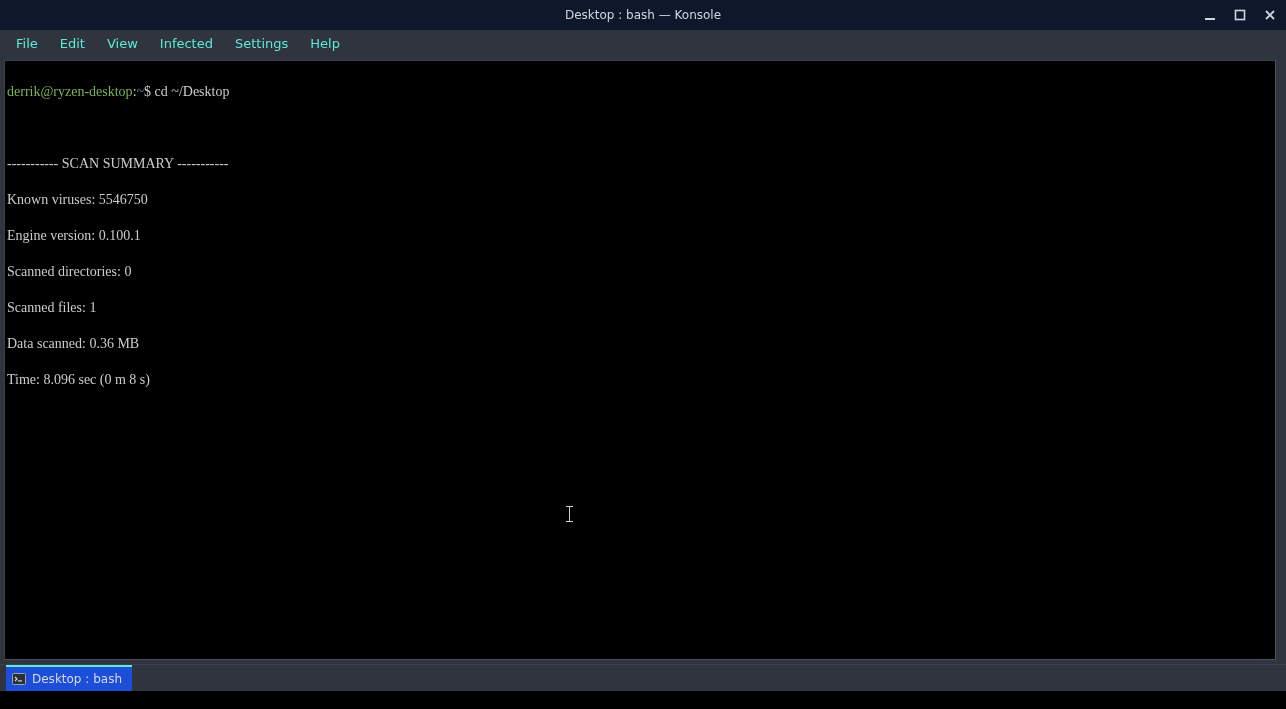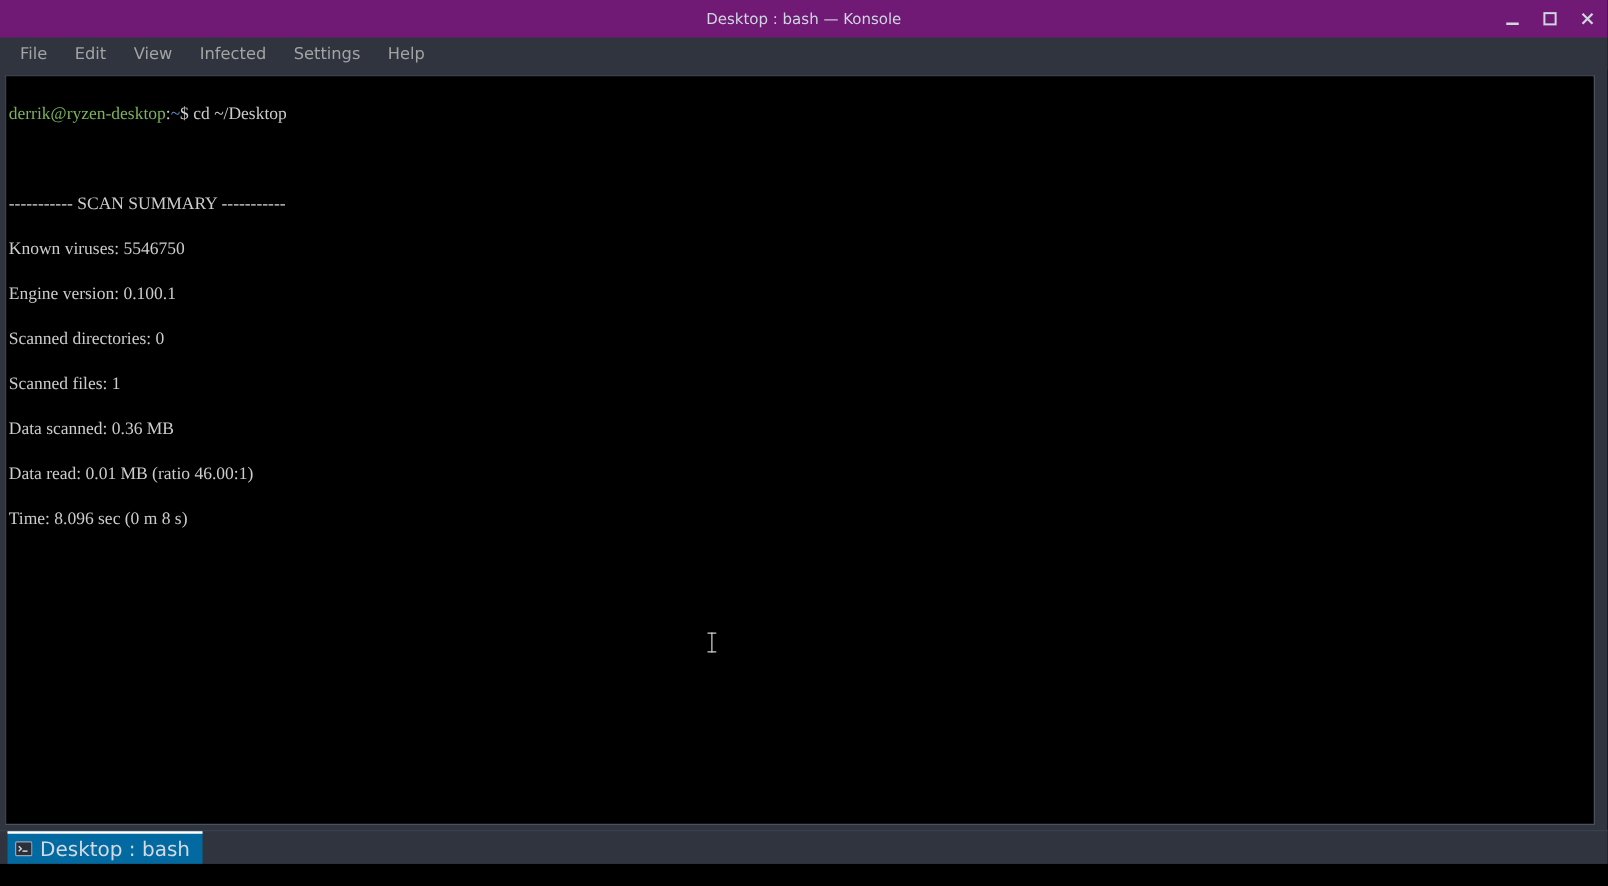--- a/index.html
+++ b/index.html
@@ -22,21 +22,21 @@
     width: 1286px;
     height: 691px;
     background: #2f343f;
     display: flex;
     flex-direction: column;
   }
 
   
   .titlebar {
     height: 30px;
-    background: #701a75;
+    background: #0f172a;
     display: flex;
     align-items: center;
     justify-content: center;
     position: relative;
     user-select: none;
   }
   .titlebar .title-text {
     color: #cfd6e0;
     font-size: 12px;
   }
@@ -64,21 +64,21 @@
   .menubar {
     height: 26px;
     background: #2f343f;
     display: flex;
     align-items: center;
     padding: 0 6px;
     gap: 2px;
   }
   .menu-item {
     padding: 3px 10px;
-    color: #a3a3a3;
+    color: #5eead4;
     font-size: 13px;
     cursor: pointer;
     border-radius: 3px;
   }
 
   
   .terminal-wrap {
     flex: 1;
     padding: 4px 10px 4px 4px;
     box-sizing: border-box;
@@ -145,24 +145,24 @@
     border-top: 1px solid #3b414c;
     display: flex;
     align-items: stretch;
     padding: 0 6px;
   }
   .tab {
     display: flex;
     align-items: center;
     padding: 0 10px 0 6px;
     gap: 6px;
-    border-top: 2px solid #ffffff;
-    background: #0369a1;
+    border-top: 2px solid #5eead4;
+    background: #1d4ed8;
     color: #d3dae3;
-    font-size: 16px;
+    font-size: 12px;
     cursor: pointer;
   }
   .tab .tab-icon {
     width: 14px;
     height: 14px;
     display: inline-flex;
     align-items: center;
     justify-content: center;
   }
   .tab .tab-icon svg { display: block; }
@@ -206,21 +206,20 @@
   <div class="terminal-wrap">
     <div class="terminal">
 <div class="term-line"><span class="c-user">derrik@ryzen-desktop</span><span class="c-sep">:</span><span class="c-path">~</span><span class="c-dol">$</span> <span class="c-cmd">cd ~/Desktop</span></div>
 <div class="term-line"></div>
 <div class="term-line">----------- SCAN SUMMARY -----------</div>
 <div class="term-line">Known viruses: 5546750</div>
 <div class="term-line">Engine version: 0.100.1</div>
 <div class="term-line">Scanned directories: 0</div>
 <div class="term-line">Scanned files: 1</div>
 <div class="term-line">Data scanned: 0.36 MB</div>
-<div class="term-line">Data read: 0.01 MB (ratio 46.00:1)</div>
 <div class="term-line">Time: 8.096 sec (0 m 8 s)</div>
       <div class="ibeam"></div>
     </div>
   </div>
 
   <div class="tabbar">
     <div class="tab">
       <span class="tab-icon">
         <svg width="14" height="14" viewBox="0 0 14 14">
           <rect x="0.5" y="1.5" width="13" height="11" rx="1" fill="#2b2f38" stroke="#9aa2b1" stroke-width="1"></rect>

